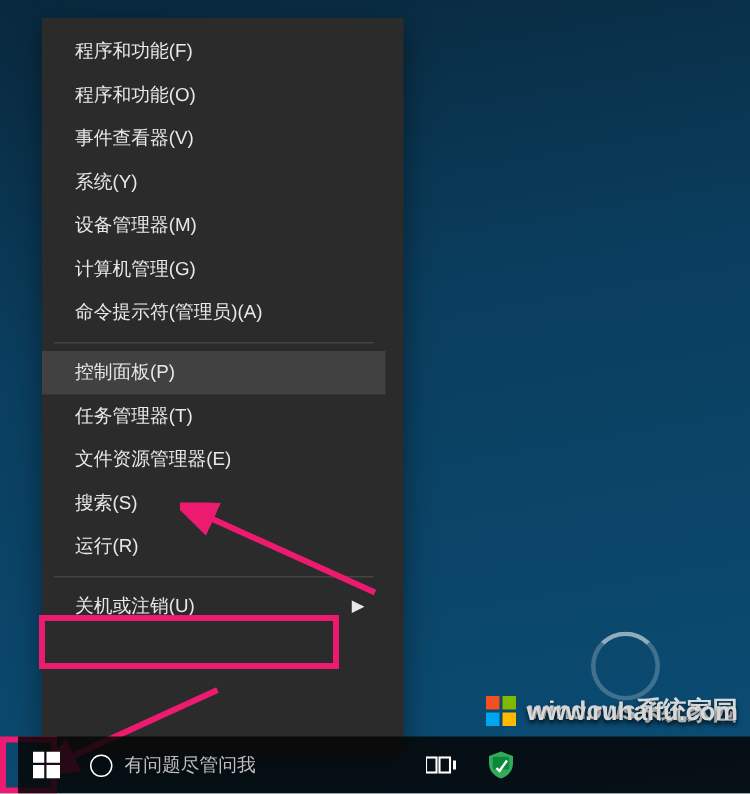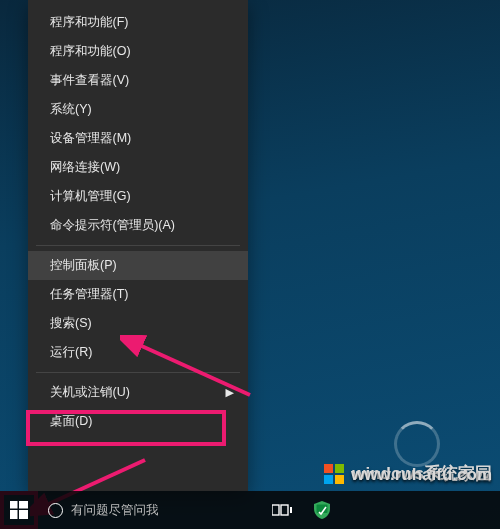--- a/index.html
+++ b/index.html
@@ -3,22 +3,22 @@
 <meta charset="utf-8">
 <style>
   * { box-sizing: border-box; margin: 0; padding: 0; }
   html, body { width: 500px; height: 529px; overflow: hidden; font-family: "Microsoft YaHei", "Segoe UI", sans-serif; }
   .stage {
     width: 500px; height: 529px; position: relative;
     background: linear-gradient(170deg, #09283d 0%, #0a3e5e 40%, #0b4d75 100%);
   }
   
   .menu {
-    position: absolute; left: 28px; top: 0; width: 220px; height: 491px;
-    background: #2b2b2b; padding: 8px 0 10px 0;
+    position: absolute; left: 28px; top: 12px; width: 241px; height: 491px;
+    background: #2b2b2b; padding: 8px 12px 10px 0;
     box-shadow: 0 6px 18px rgba(0,0,0,.4);
   }
   .menu-item {
     height: 29px; line-height: 29px; padding: 0 14px 0 22px;
     font-size: 12.5px; color: #e8e8e8;
     display: flex; justify-content: space-between; align-items: center;
     cursor: default;
   }
   .menu-item.hover { background: #414141; }
   .menu-sep { height: 1px; background: #444; margin: 5px 8px; }
@@ -29,21 +29,21 @@
     position: absolute; border: 4px solid #ec1b70; pointer-events: none;
   }
   .hi-run { left: 26px; top: 410px; width: 200px; height: 36px; }
   .hi-start { left: 0; top: 491px; width: 38px; height: 38px; }
 
   
   .arrow { position: absolute; pointer-events: none; }
 
   
   .taskbar {
-    position: absolute; left: 0; right: 0; bottom: 0; height: 38px;
+    position: absolute; left: 12px; right: 0; bottom: 0; height: 38px;
     background: rgba(6,6,6,.86);
     display: flex; align-items: center;
   }
   .start-btn {
     width: 38px; height: 38px; display: flex; align-items: center; justify-content: center;
     cursor: pointer;
   }
   .start-btn svg { display: block; }
   .cortana {
     display: flex; align-items: center; gap: 8px; height: 38px;
@@ -94,53 +94,50 @@
     <div class="menu-item">
         <span>事件查看器(V)</span>
       </div>
     <div class="menu-item">
         <span>系统(Y)</span>
       </div>
     <div class="menu-item">
         <span>设备管理器(M)</span>
       </div>
     <div class="menu-item">
-        <span>网络连接(W)</span>
-      </div>
-    <div class="menu-item">
         <span>计算机管理(G)</span>
       </div>
     <div class="menu-item">
         <span>命令提示符(管理员)(A)</span>
       </div>
 
     <div class="menu-sep"></div>
 
     <div class="menu-item hover">
         <span>控制面板(P)</span>
       </div>
     <div class="menu-item">
         <span>任务管理器(T)</span>
       </div>
     <div class="menu-item">
+        <span>文件资源管理器(E)</span>
+      </div>
+    <div class="menu-item">
         <span>搜索(S)</span>
       </div>
     <div class="menu-item">
         <span>运行(R)</span>
       </div>
 
     <div class="menu-sep"></div>
 
     <div class="menu-item">
       <span>关机或注销(U)</span>
       <span class="menu-chevron">▶</span>
     </div>
-    <div class="menu-item">
-        <span>桌面(D)</span>
-      </div>
   </div>
 
   <div class="hi hi-run"></div>
   <div class="hi hi-start"></div>
 
   <svg class="arrow" style="left:120px; top:335px;" width="140" height="70">
     <defs>
       <marker id="ah1" markerWidth="10" markerHeight="10" refX="2" refY="3" orient="auto">
         <path d="M0,0 L0,6 L8,3 z" fill="#ec1b70"></path>
       </marker>

